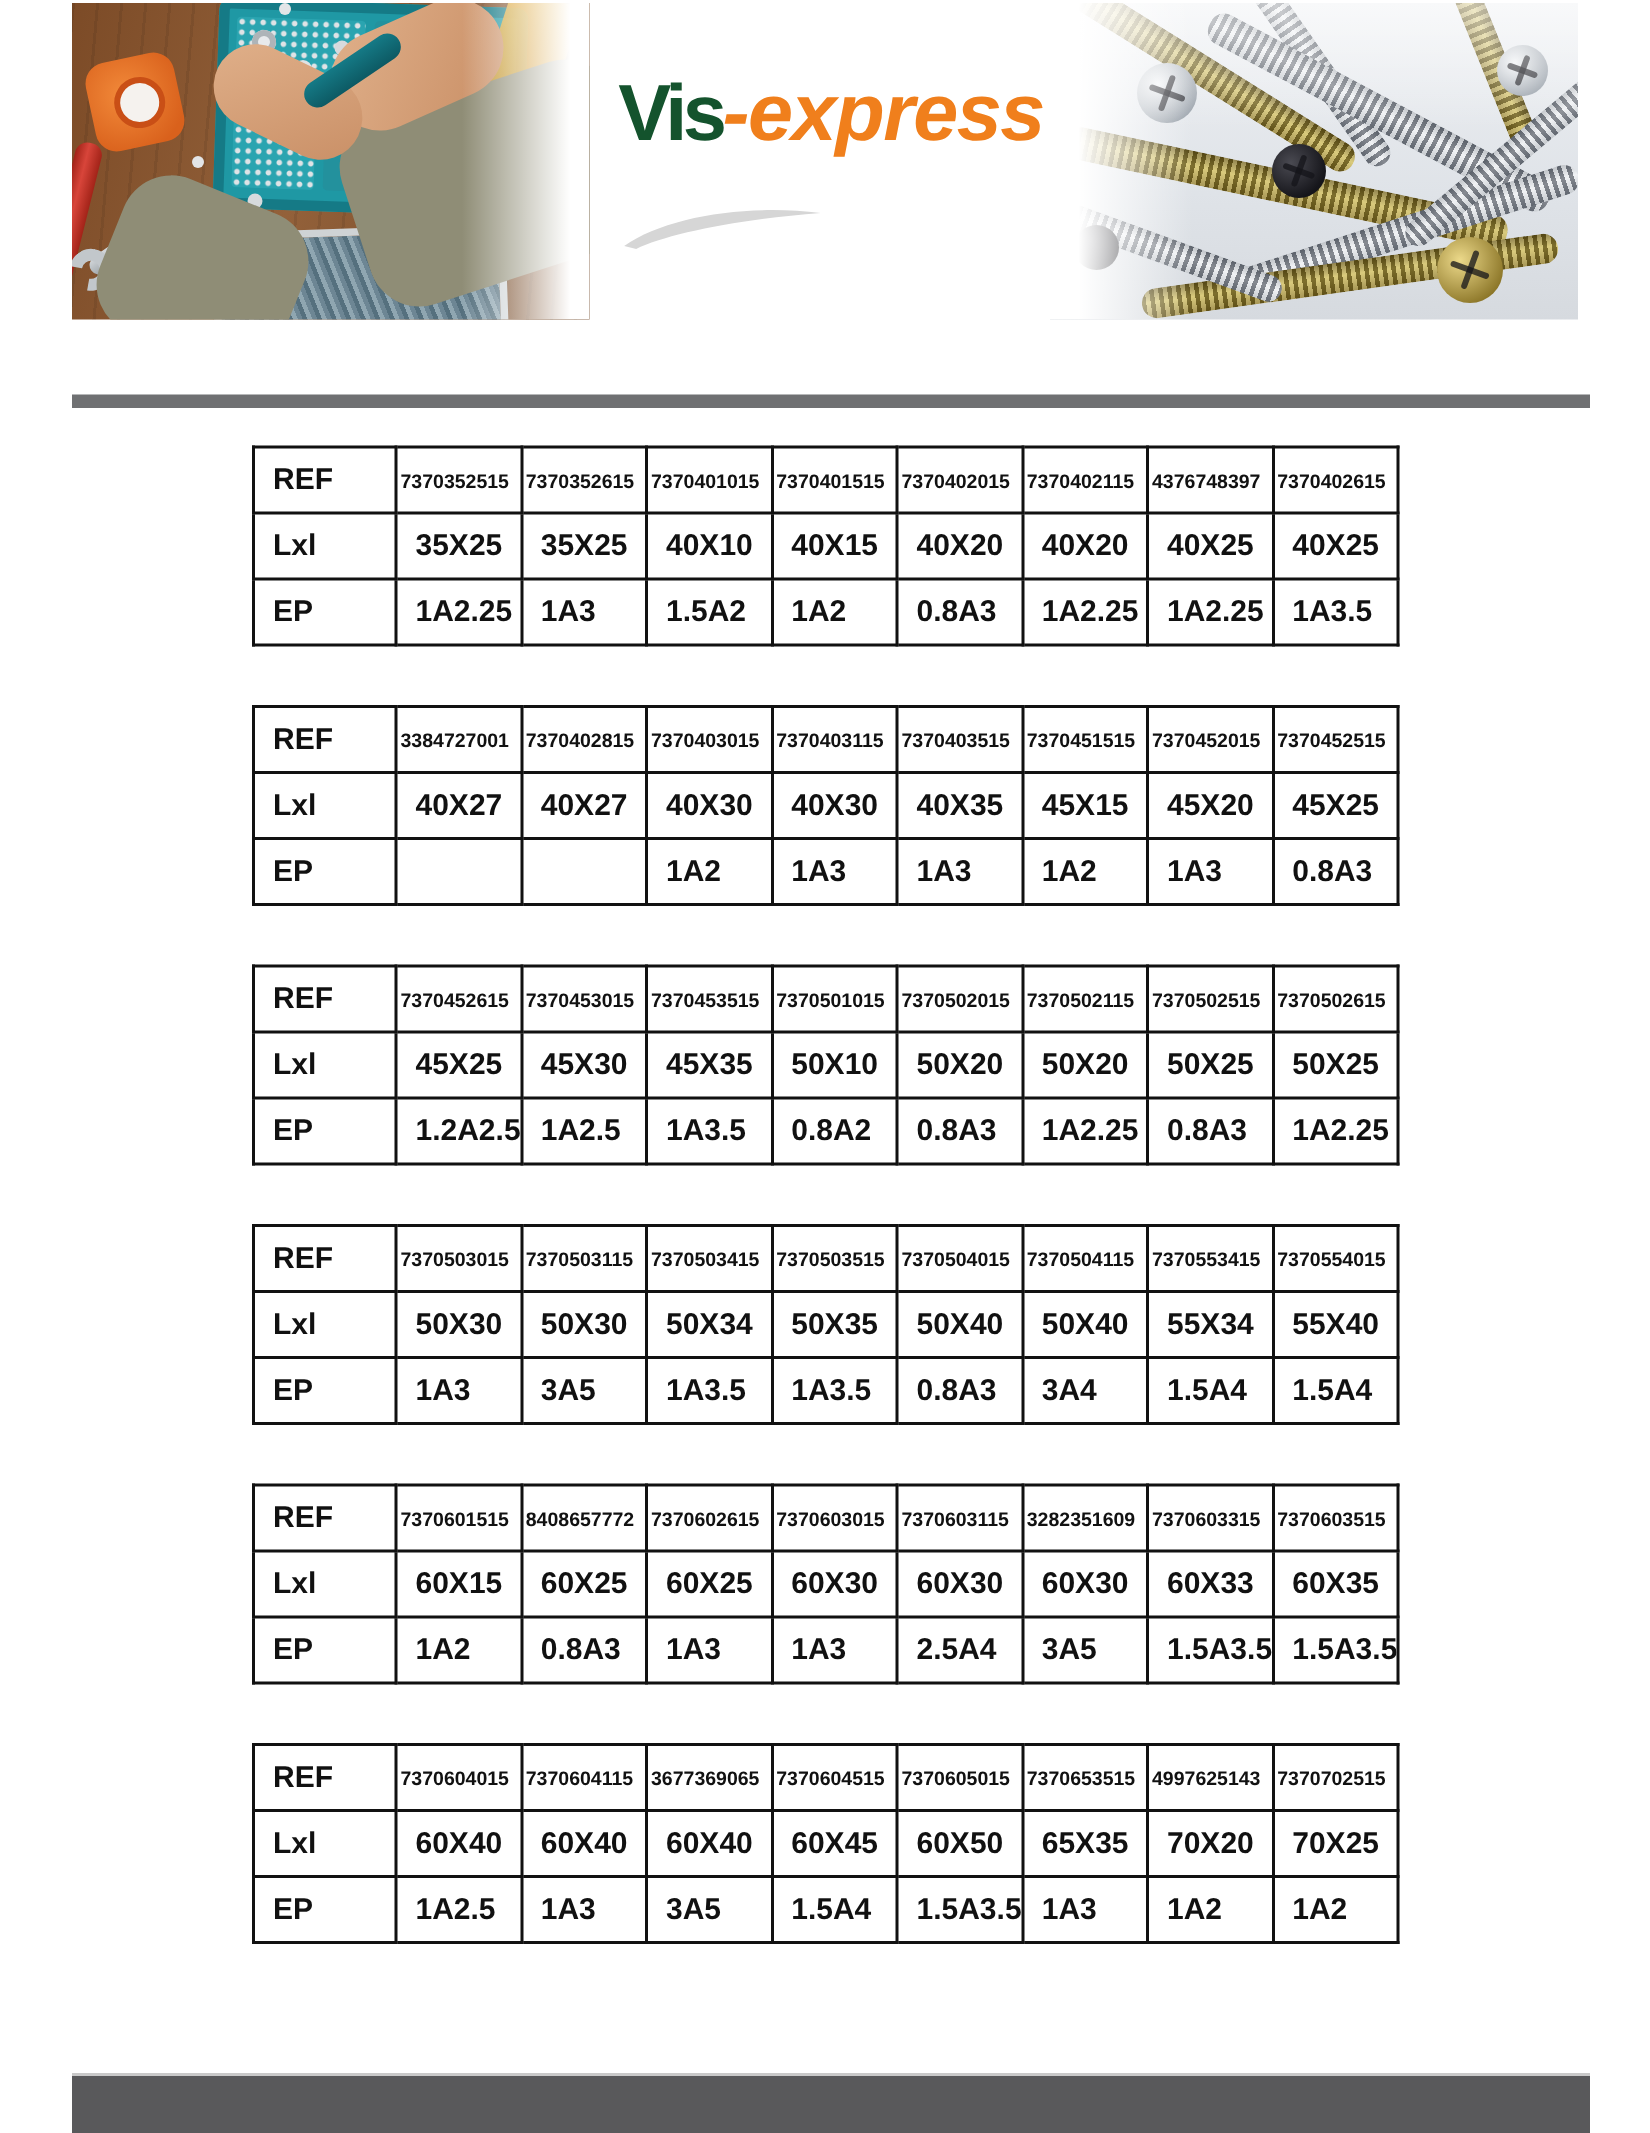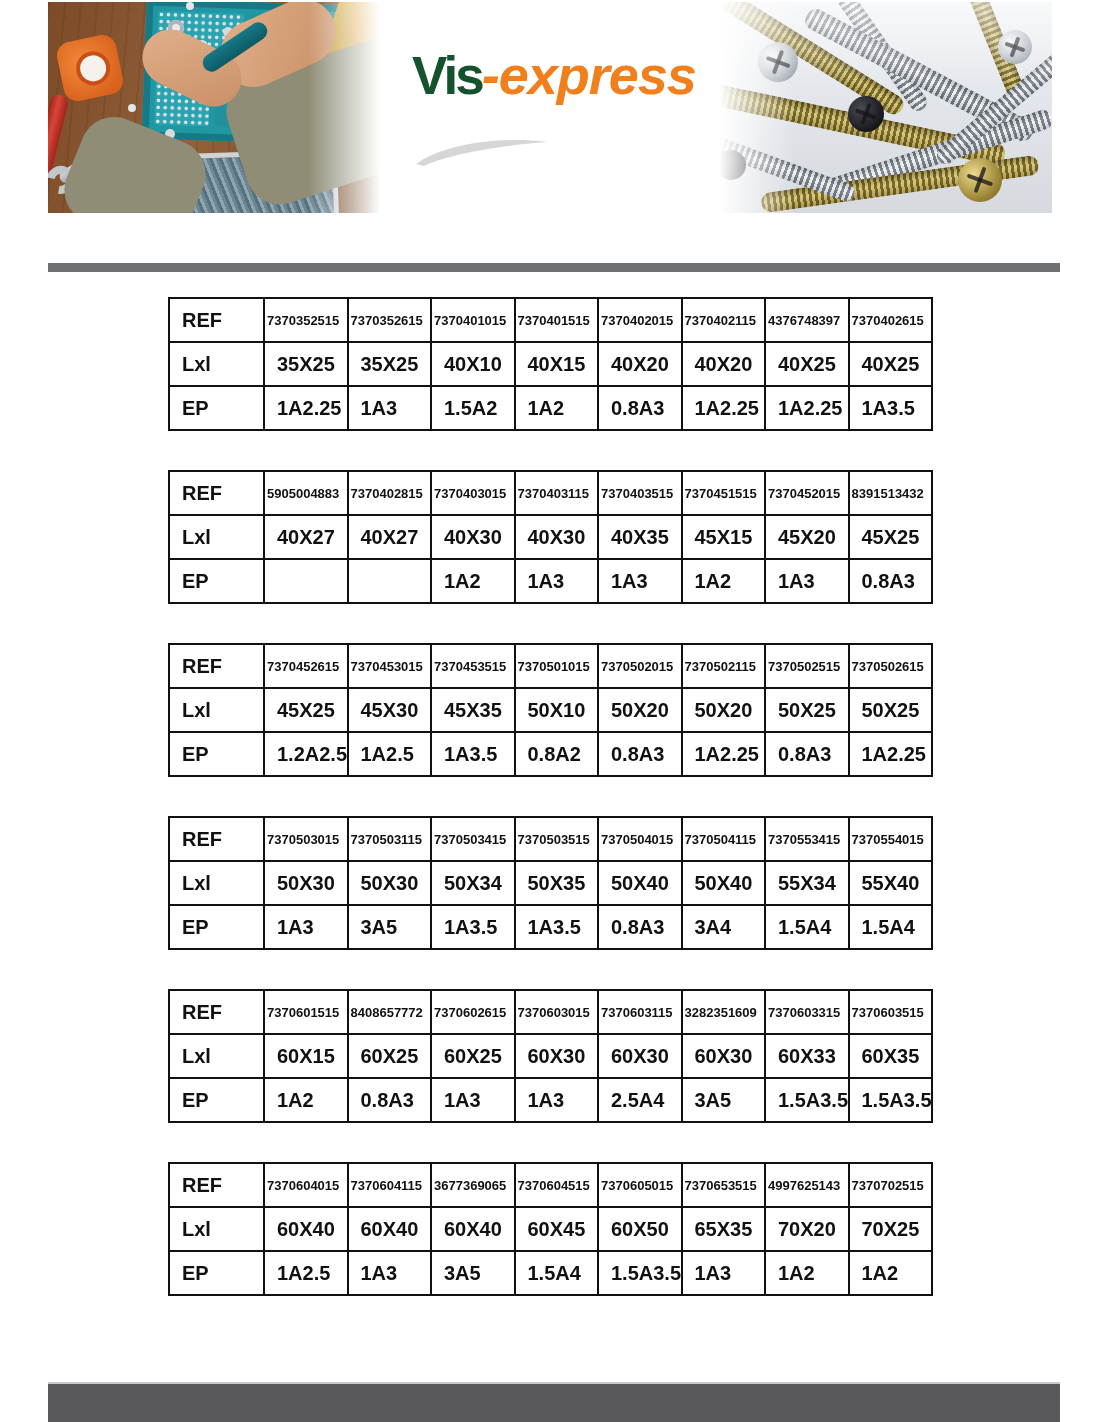--- a/index.html
+++ b/index.html
@@ -213,28 +213,28 @@
             <td class="ep-cell">1A2.25</td>
             <td class="ep-cell">1A2.25</td>
             <td class="ep-cell">1A3.5</td>
           </tr>
         </tbody>
       </table>
       <table class="spec-table">
         <tbody>
           <tr>
             <td class="label-cell">REF</td>
-            <td class="ref-cell">5905004883</td>
+            <td class="ref-cell">3384727001</td>
             <td class="ref-cell">7370402815</td>
             <td class="ref-cell">7370403015</td>
             <td class="ref-cell">7370403115</td>
             <td class="ref-cell">7370403515</td>
             <td class="ref-cell">7370451515</td>
             <td class="ref-cell">7370452015</td>
-            <td class="ref-cell">8391513432</td>
+            <td class="ref-cell">7370452515</td>
           </tr>
           <tr>
             <td class="label-cell">Lxl</td>
             <td class="lxl-cell">40X27</td>
             <td class="lxl-cell">40X27</td>
             <td class="lxl-cell">40X30</td>
             <td class="lxl-cell">40X30</td>
             <td class="lxl-cell">40X35</td>
             <td class="lxl-cell">45X15</td>
             <td class="lxl-cell">45X20</td>

